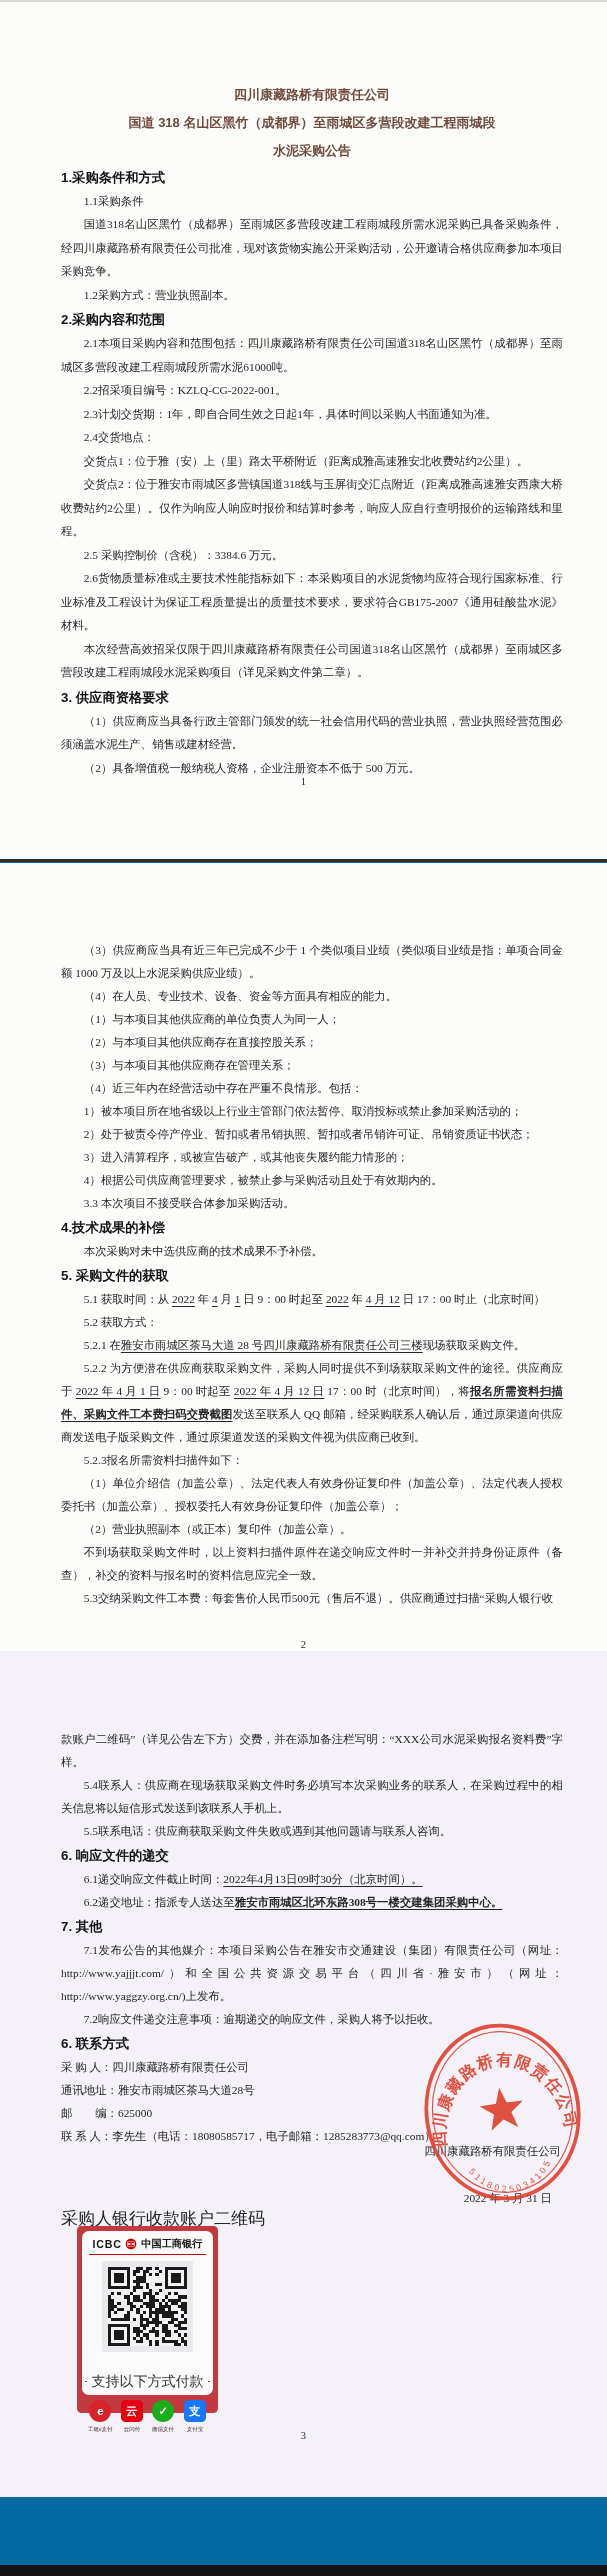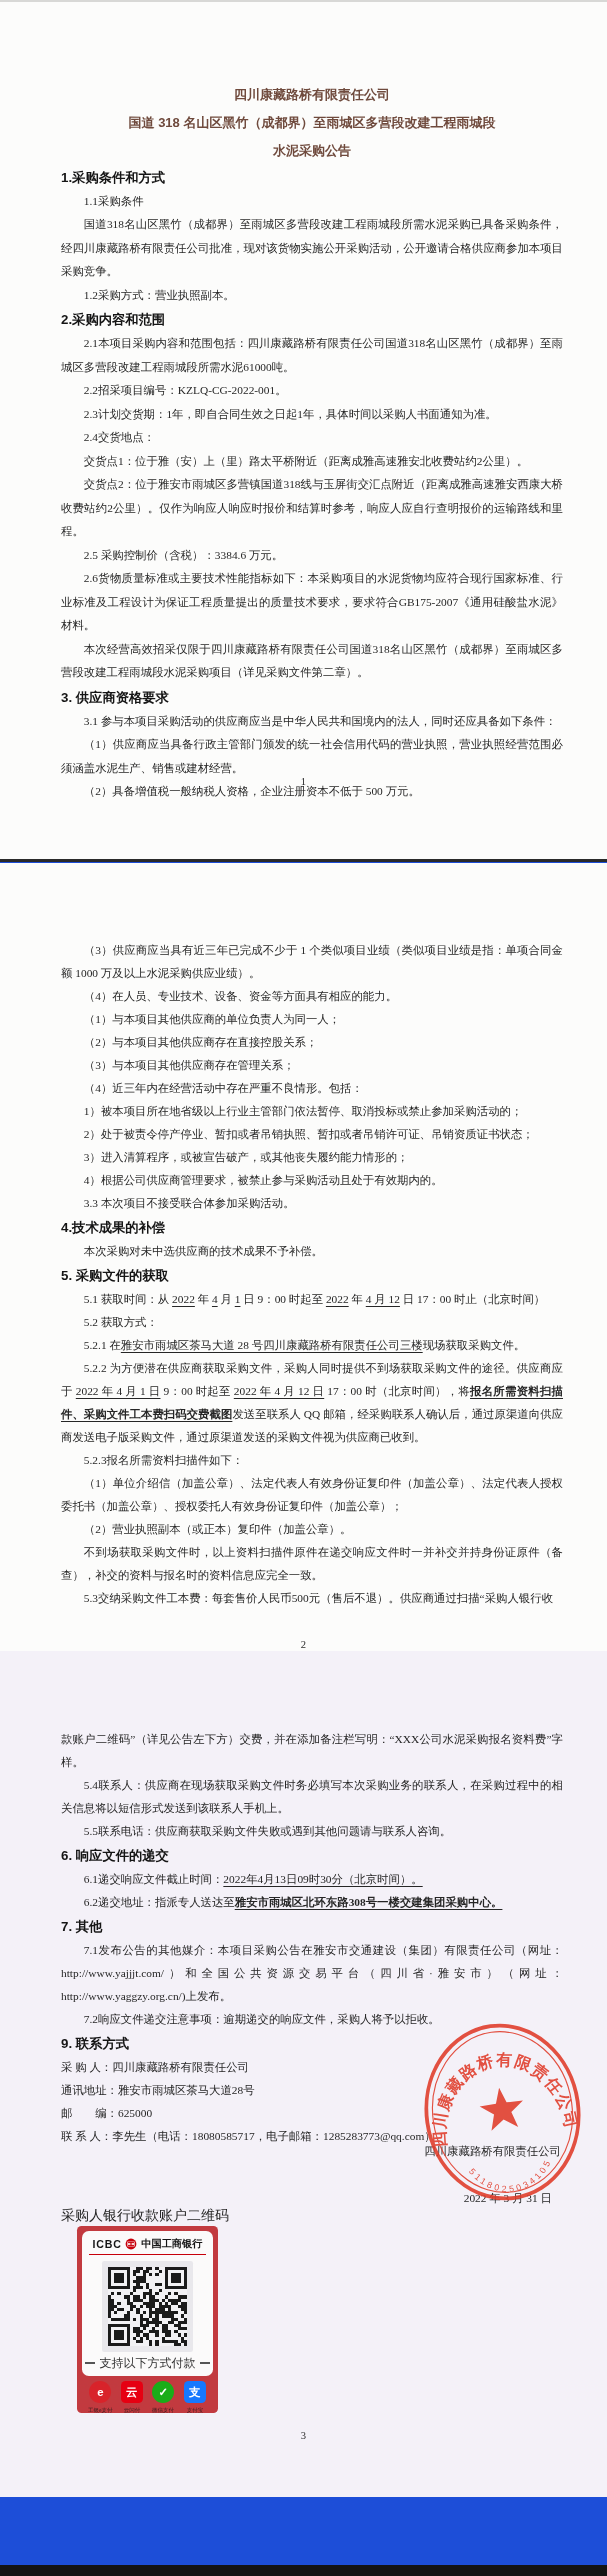--- a/index.html
+++ b/index.html
@@ -1,16 +1,16 @@
 <!DOCTYPE html>
 <html style="font-size:12px"><head>
 <meta charset="utf-8">
 <style>
   html,body{margin:0;padding:0;background:#e9e9e9;}
-  .stage{position:relative;width:607px;height:2576px;background:#1d4ed8;
+  .stage{position:relative;width:607px;height:2576px;background:#0369a1;
          font-family:"Liberation Serif",serif;color:#262626;overflow:hidden;}
   .stage::before{content:"";position:absolute;top:0;left:0;width:100%;height:1.5px;background:#d8d8d6;}
   .page{position:absolute;left:0;width:607px;overflow:hidden;box-sizing:border-box;}
   .p1{top:1.5px;height:860px;background:#fcfcfb;border-bottom:3px solid #2a2a2a;}
   .p2{top:863px;height:855px;background:#fcfcfb;border-bottom:3px solid #2a2a2a;}
   .p3{top:1651px;height:846px;background:#f4f1f8;}
   .bottom-bar{position:absolute;top:2565px;left:0;width:100%;height:10.6px;background:#141414;}
 
   .content{box-sizing:border-box;}
   .p1 .content{padding:79px 44px 0 61px;}
@@ -28,34 +28,34 @@
   .b{font-weight:700;}
 
   .pagenum{position:absolute;left:0;width:100%;text-align:center;font-size:10.6px;color:#2b2b2b;}
   .p1 .pagenum{top:774px;}
   .p2 .pagenum{top:776px;}
   .p3 .pagenum{top:779px;}
 
   
   .sig-company{position:absolute;right:46px;top:493px;font-size:11.4px;color:#262626;}
   .sig-date{position:absolute;right:55px;top:540px;font-size:11.4px;color:#262626;}
-  .qr-label{position:absolute;left:61px;top:556px;font-size:14px;color:#262626;}
+  .qr-label{position:absolute;left:61px;top:556px;font-size:17px;color:#262626;}
 
   .qr-card{position:absolute;left:77px;top:575px;width:141px;height:187px;background:#c23a3f;
            border-radius:4.6px;box-sizing:border-box;padding:5.3px 5.3px 0;}
   .qr-inner{background:#fbfafa;border-radius:6.8px;padding:6px 3px 4.6px;}
   .bank-row{display:flex;align-items:center;justify-content:center;gap:3.8px;
             border-bottom:1.5px solid #c7000b;padding-bottom:3px;margin:0 4px;}
   .icbc-word{font-family:"Liberation Sans",sans-serif;font-weight:700;font-size:10.6px;
              color:#151515;letter-spacing:0.8px;}
   .bank-name{font-weight:700;font-size:10.2px;color:#151515;white-space:nowrap;}
   .qr-box{margin:5.3px auto 0;width:91px;height:91px;background:#e9e8ec;display:flex;
           align-items:center;justify-content:center;border-radius:2.3px;}
-  .pay-caption{display:flex;align-items:center;justify-content:center;gap:4.6px;font-size:12px;
-               color:#333;margin-top:3px;white-space:nowrap;}
+  .pay-caption{display:flex;align-items:center;justify-content:center;gap:4.6px;font-size:14px;
+               color:#333;margin-top:21px;white-space:nowrap;}
   .dash{width:12px;height:1.5px;background:#555;}
   .pm-row{display:flex;justify-content:space-between;padding:5.3px 3px 0;}
   .pm{display:flex;flex-direction:column;align-items:center;width:30px;}
   .ico{width:22px;height:22px;border-radius:4.6px;display:flex;align-items:center;justify-content:center;
        color:#fff;font-size:11.4px;font-weight:700;font-family:"Liberation Sans",sans-serif;}
   .ico.icbc-epay{background:#d8232a;border-radius:50%;}
   .ico.unionpay{background:#e60012;}
   .ico.wechat{background:#1aad19;border-radius:50%;}
   .ico.alipay{background:#1678ff;}
   .lbl{font-size:6px;color:#3a1d1d;margin-top:2.3px;white-space:nowrap;transform:scale(.92);}
@@ -83,21 +83,20 @@
         <p class="blk p ind"><span>2.1本项目采购内容和范围包括：四川康藏路桥有限责任公司国道318名山区黑竹（成都界）至雨城区多营段改建工程雨城段所需水泥61000吨。</span></p>
         <p class="blk p ind"><span>2.2招采项目编号：KZLQ-CG-2022-001。</span></p>
         <p class="blk p ind"><span>2.3计划交货期：1年，即自合同生效之日起1年，具体时间以采购人书面通知为准。</span></p>
         <p class="blk p ind"><span>2.4交货地点：</span></p>
         <p class="blk p ind"><span>交货点1：位于雅（安）上（里）路太平桥附近（距离成雅高速雅安北收费站约2公里）。</span></p>
         <p class="blk p ind"><span>交货点2：位于雅安市雨城区多营镇国道318线与玉屏街交汇点附近（距离成雅高速雅安西康大桥收费站约2公里）。仅作为响应人响应时报价和结算时参考，响应人应自行查明报价的运输路线和里程。</span></p>
         <p class="blk p ind"><span>2.5 采购控制价（含税）：3384.6 万元。</span></p>
         <p class="blk p ind"><span>2.6货物质量标准或主要技术性能指标如下：本采购项目的水泥货物均应符合现行国家标准、行业标准及工程设计为保证工程质量提出的质量技术要求，要求符合GB175-2007《通用硅酸盐水泥》材料。</span></p>
         <p class="blk p ind"><span>本次经营高效招采仅限于四川康藏路桥有限责任公司国道318名山区黑竹（成都界）至雨城区多营段改建工程雨城段水泥采购项目（详见采购文件第二章）。</span></p>
         <h2 class="blk h1"><span>3. 供应商资格要求</span></h2>
-        <p class="blk p ind"><span>3.1 参与本项目采购活动的供应商应当是中华人民共和国境内的法人，同时还应具备如下条件：</span></p>
         <p class="blk p ind"><span>（1）供应商应当具备行政主管部门颁发的统一社会信用代码的营业执照，营业执照经营范围必须涵盖水泥生产、销售或建材经营。</span></p>
         <p class="blk p ind"><span>（2）具备增值税一般纳税人资格，企业注册资本不低于 500 万元。</span></p>
       </div>
     <div class="pagenum">1</div>
   </section>
 
   <section class="page p2">
     <div class="content">
         <p class="blk p ind"><span>（3）供应商应当具有近三年已完成不少于 1 个类似项目业绩（类似项目业绩是指：单项合同金额 1000 万及以上水泥采购供应业绩）。</span></p>
         <p class="blk p ind"><span>（4）在人员、专业技术、设备、资金等方面具有相应的能力。</span></p>
@@ -130,21 +129,21 @@
     <div class="content">
         <p class="blk p"><span>款账户二维码”（详见公告左下方）交费，并在添加备注栏写明：“XXX公司水泥采购报名资料费”字样。</span></p>
         <p class="blk p ind"><span>5.4联系人：供应商在现场获取采购文件时务必填写本次采购业务的联系人，在采购过程中的相关信息将以短信形式发送到该联系人手机上。</span></p>
         <p class="blk p ind"><span>5.5联系电话：供应商获取采购文件失败或遇到其他问题请与联系人咨询。</span></p>
         <h2 class="blk h1"><span>6. 响应文件的递交</span></h2>
         <p class="blk p ind"><span>6.1递交响应文件截止时间：</span><span class="u">2022年4月13日09时30分（北京时间）。</span></p>
         <p class="blk p ind"><span>6.2递交地址：指派专人送达至</span><span class="u b">雅安市雨城区北环东路308号一楼交建集团采购中心。</span></p>
         <h2 class="blk h1"><span>7. 其他</span></h2>
         <p class="blk p ind"><span>7.1发布公告的其他媒介：本项目采购公告在雅安市交通建设（集团）有限责任公司（网址：http://www.yajjjt.com/）和全国公共资源交易平台（四川省·雅安市）（网址：http://www.yaggzy.org.cn/)上发布。</span></p>
         <p class="blk p ind"><span>7.2响应文件递交注意事项：逾期递交的响应文件，采购人将予以拒收。</span></p>
-        <h2 class="blk h1"><span>9. 联系方式</span></h2>
+        <h2 class="blk h1"><span>6. 联系方式</span></h2>
         <p class="blk p"><span>采 购 人：四川康藏路桥有限责任公司</span></p>
         <p class="blk p"><span>通讯地址：雅安市雨城区茶马大道28号</span></p>
         <p class="blk p"><span>邮　　编：625000</span></p>
         <p class="blk p"><span>联 系 人：李先生（电话：18080585717，电子邮箱：1285283773@qq.com）</span></p>
       </div>
 
     <div class="sig-company">四川康藏路桥有限责任公司</div>
     <div class="sig-date">2022 年 3 月 31 日</div>
 
     <div class="qr-label">采购人银行收款账户二维码</div>

